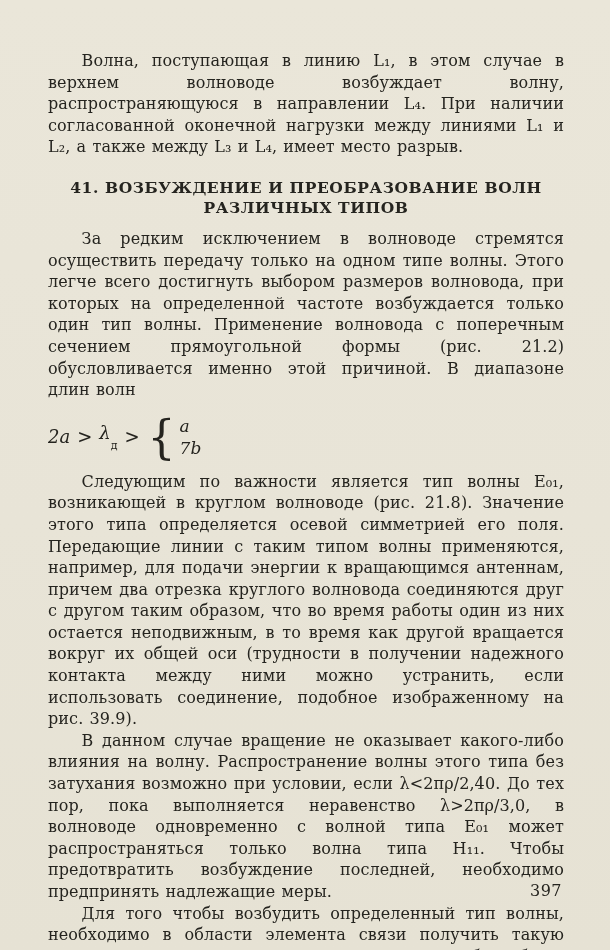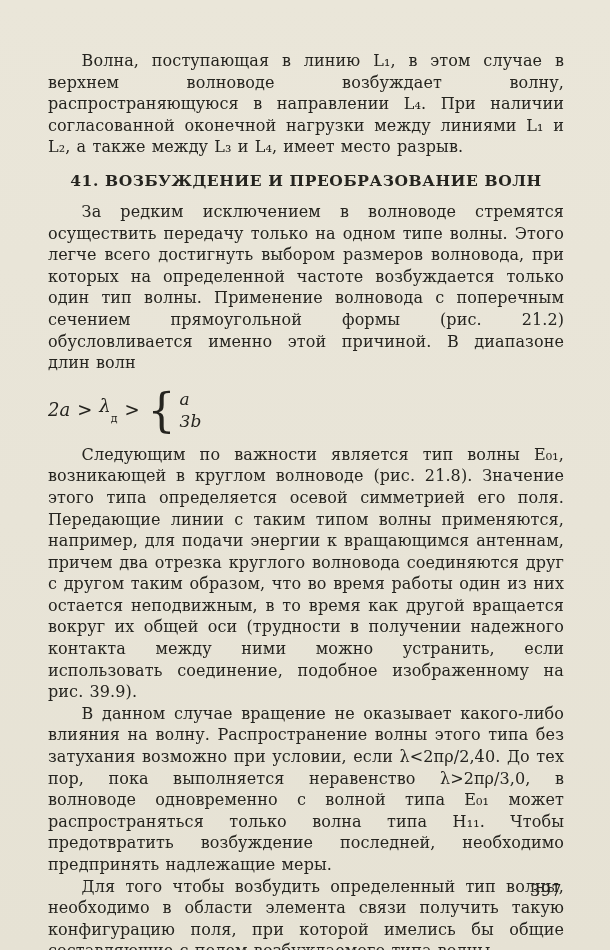--- a/index.html
+++ b/index.html
@@ -22,21 +22,21 @@
     overflow: hidden;
   }
   .para {
     margin: 0;
     text-align: justify;
     text-indent: 2.1em;
     letter-spacing: 0.1px;
     word-spacing: 1px;
   }
   .heading {
-    margin: 13px 0 10px 0;
+    margin: 20px 0 10px 0;
     text-align: center;
     font-weight: bold;
     font-size: 15.5px;
     line-height: 20px;
     letter-spacing: 0.6px;
   }
   .formula {
     display: flex;
     justify-content: flex-start;
     align-items: center;
@@ -82,35 +82,36 @@
 </style>
 </head>
 <body>
 
 <div class="page">
 
   <p class="para">Волна, поступающая в линию L₁, в этом случае в верхнем волноводе возбуждает волну, распространяющуюся в направлении L₄. При наличии согласованной оконечной нагрузки между линиями L₁ и L₂, а также между L₃ и L₄, имеет место разрыв.</p>
 
   <h2 class="heading">
     <span>41. ВОЗБУЖДЕНИЕ И ПРЕОБРАЗОВАНИЕ ВОЛН</span><br>
+    <span>РАЗЛИЧНЫХ ТИПОВ</span>
   </h2>
 
   <p class="para">За редким исключением в волноводе стремятся осуществить передачу только на одном типе волны. Этого легче всего достигнуть выбором размеров волновода, при которых на определенной частоте возбуждается только один тип волны. Применение волновода с поперечным сечением прямоугольной формы (рис. 21.2) обусловливается именно этой причиной. В диапазоне длин волн</p>
 
   <div class="formula">
     <span class="f-left">
       <span>2a</span>
       <span>&gt;</span>
       <span><span>λ</span><span class="f-sub">д</span></span>
       <span>&gt;</span>
     </span>
     <span class="f-brace">{</span>
     <span class="f-stack">
       <span>a</span>
-      <span>3b</span>
+      <span>7b</span>
     </span>
   </div>
 
 
   <p class="para">Следующим по важности является тип волны E₀₁, возникающей в круглом волноводе (рис. 21.8). Значение этого типа определяется осевой симметрией его поля. Передающие линии с таким типом волны применяются, например, для подачи энергии к вращающимся антеннам, причем два отрезка круглого волновода соединяются друг с другом таким образом, что во время работы один из них остается неподвижным, в то время как другой вращается вокруг их общей оси (трудности в получении надежного контакта между ними можно устранить, если использовать соединение, подобное изображенному на рис. 39.9).</p>
 
   <p class="para">В данном случае вращение не оказывает какого-либо влияния на волну. Распространение волны этого типа без затухания возможно при условии, если λ&lt;2πρ/2,40. До тех пор, пока выполняется неравенство λ&gt;2πρ/3,0, в волноводе одновременно с волной типа E₀₁ может распространяться только волна типа H₁₁. Чтобы предотвратить возбуждение последней, необходимо предпринять надлежащие меры.</p>
 
   <p class="para">Для того чтобы возбудить определенный тип волны, необходимо в области элемента связи получить такую конфигурацию поля, при которой имелись бы общие составляющие с полем возбуждаемого типа волны.</p>
 

